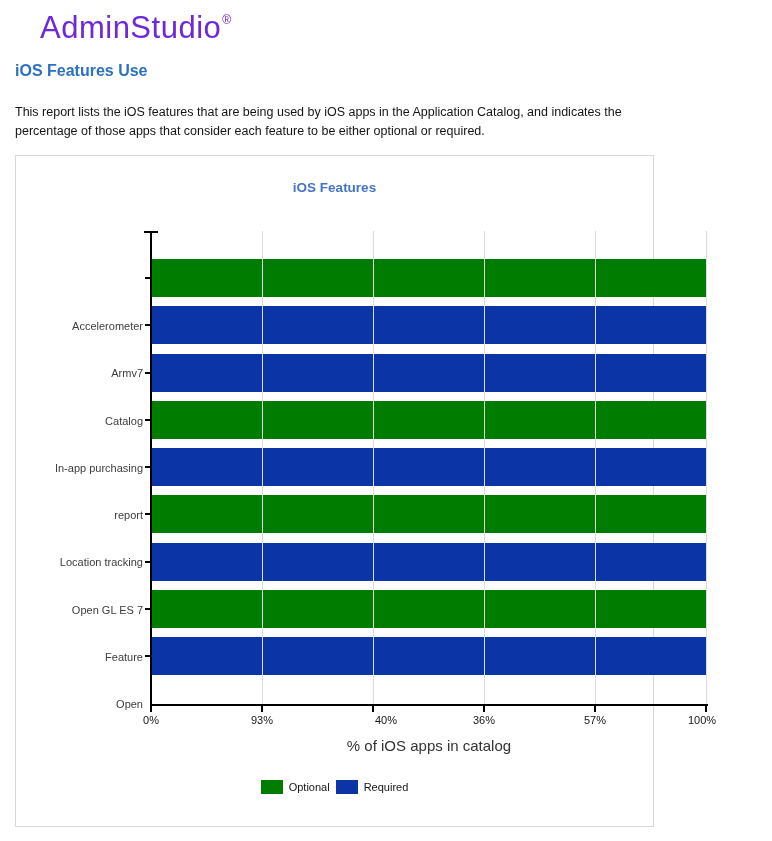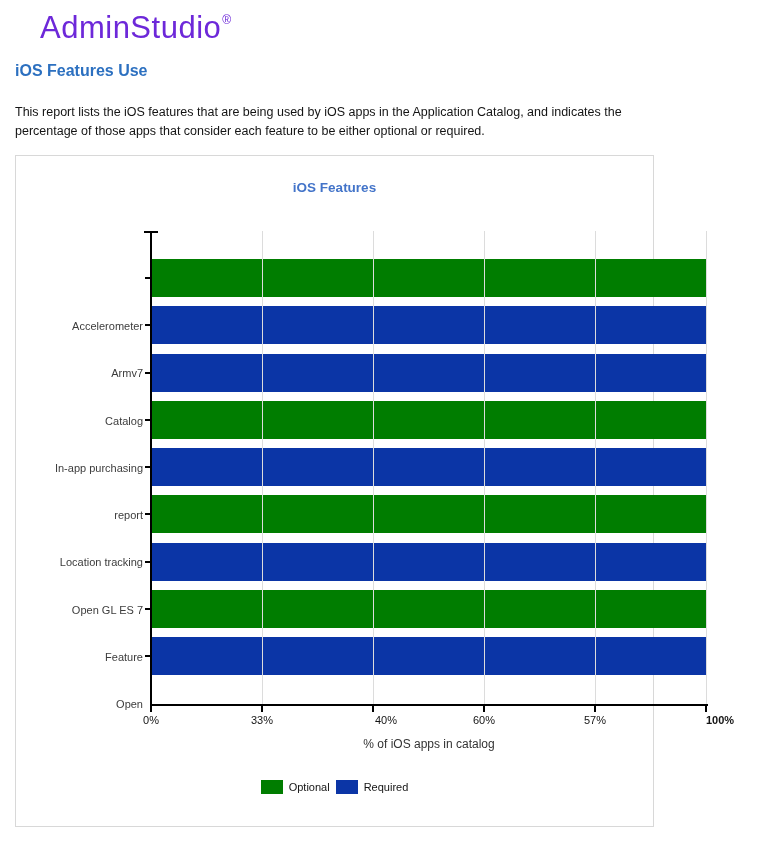--- a/index.html
+++ b/index.html
@@ -54,21 +54,21 @@
     position: absolute; right: calc(100% + 9px); top: 50%; transform: translateY(-50%);
     font-size: 11px; color: #3C3C3C; white-space: nowrap; margin-top: 48px;
   }
   .x-tick { position: absolute; top: 550px; width: 2px; height: 6px; background: #000; }
   .x-tick-label {
     position: absolute; top: 558px; width: 56px; margin-left: -28px;
     text-align: center; font-size: 11px; color: #141414;
   }
   .x-axis-title {
     position: absolute; left: 134px; width: 558px; top: 581px;
-    text-align: center; font-size: 12px; color: #333;
+    text-align: center; font-size: 15px; color: #333;
   }
   .legend {
     position: absolute; left: 0; right: 0; top: 622px; height: 18px;
     display: flex; justify-content: center; align-items: center; gap: 6px;
   }
   .legend-item { display: flex; align-items: center; gap: 6px; font-size: 11px; color: #141414; }
   .legend-swatch { width: 22px; height: 14px; }
 </style>
 </head>
 <body>
@@ -147,27 +147,27 @@
         </div>
         <div class="legend-item">
           <span class="legend-swatch" style="background: rgb(11, 53, 166);"></span>
           <span>Required</span>
         </div>
       </div>
   <div class="x-tick" style="left: 134px;"></div>
       <div class="x-tick-label" style="left: 135px;">0%</div>
       <div class="gridline" style="left: 246px;"></div>
       <div class="x-tick" style="left: 245px;"></div>
-      <div class="x-tick-label" style="left: 246px;">33%</div>
+      <div class="x-tick-label" style="left: 246px;">93%</div>
       <div class="gridline" style="left: 357px;"></div>
       <div class="x-tick" style="left: 356px;"></div>
       <div class="x-tick-label" style="left: 370px;">40%</div>
       <div class="gridline" style="left: 468px;"></div>
       <div class="x-tick" style="left: 467px;"></div>
-      <div class="x-tick-label" style="left: 468px;">60%</div>
+      <div class="x-tick-label" style="left: 468px;">36%</div>
       <div class="gridline" style="left: 579px;"></div>
       <div class="x-tick" style="left: 578px;"></div>
       <div class="x-tick-label" style="left: 579px;">57%</div>
       <div class="gridline" style="left: 690px;"></div>
       <div class="x-tick" style="left: 689px;"></div>
-      <div class="x-tick-label" style="left: 704px; font-weight: bold;">100%</div>
+      <div class="x-tick-label" style="left: 686px;">100%</div>
     </div>
 </div>
 
 </body></html>

